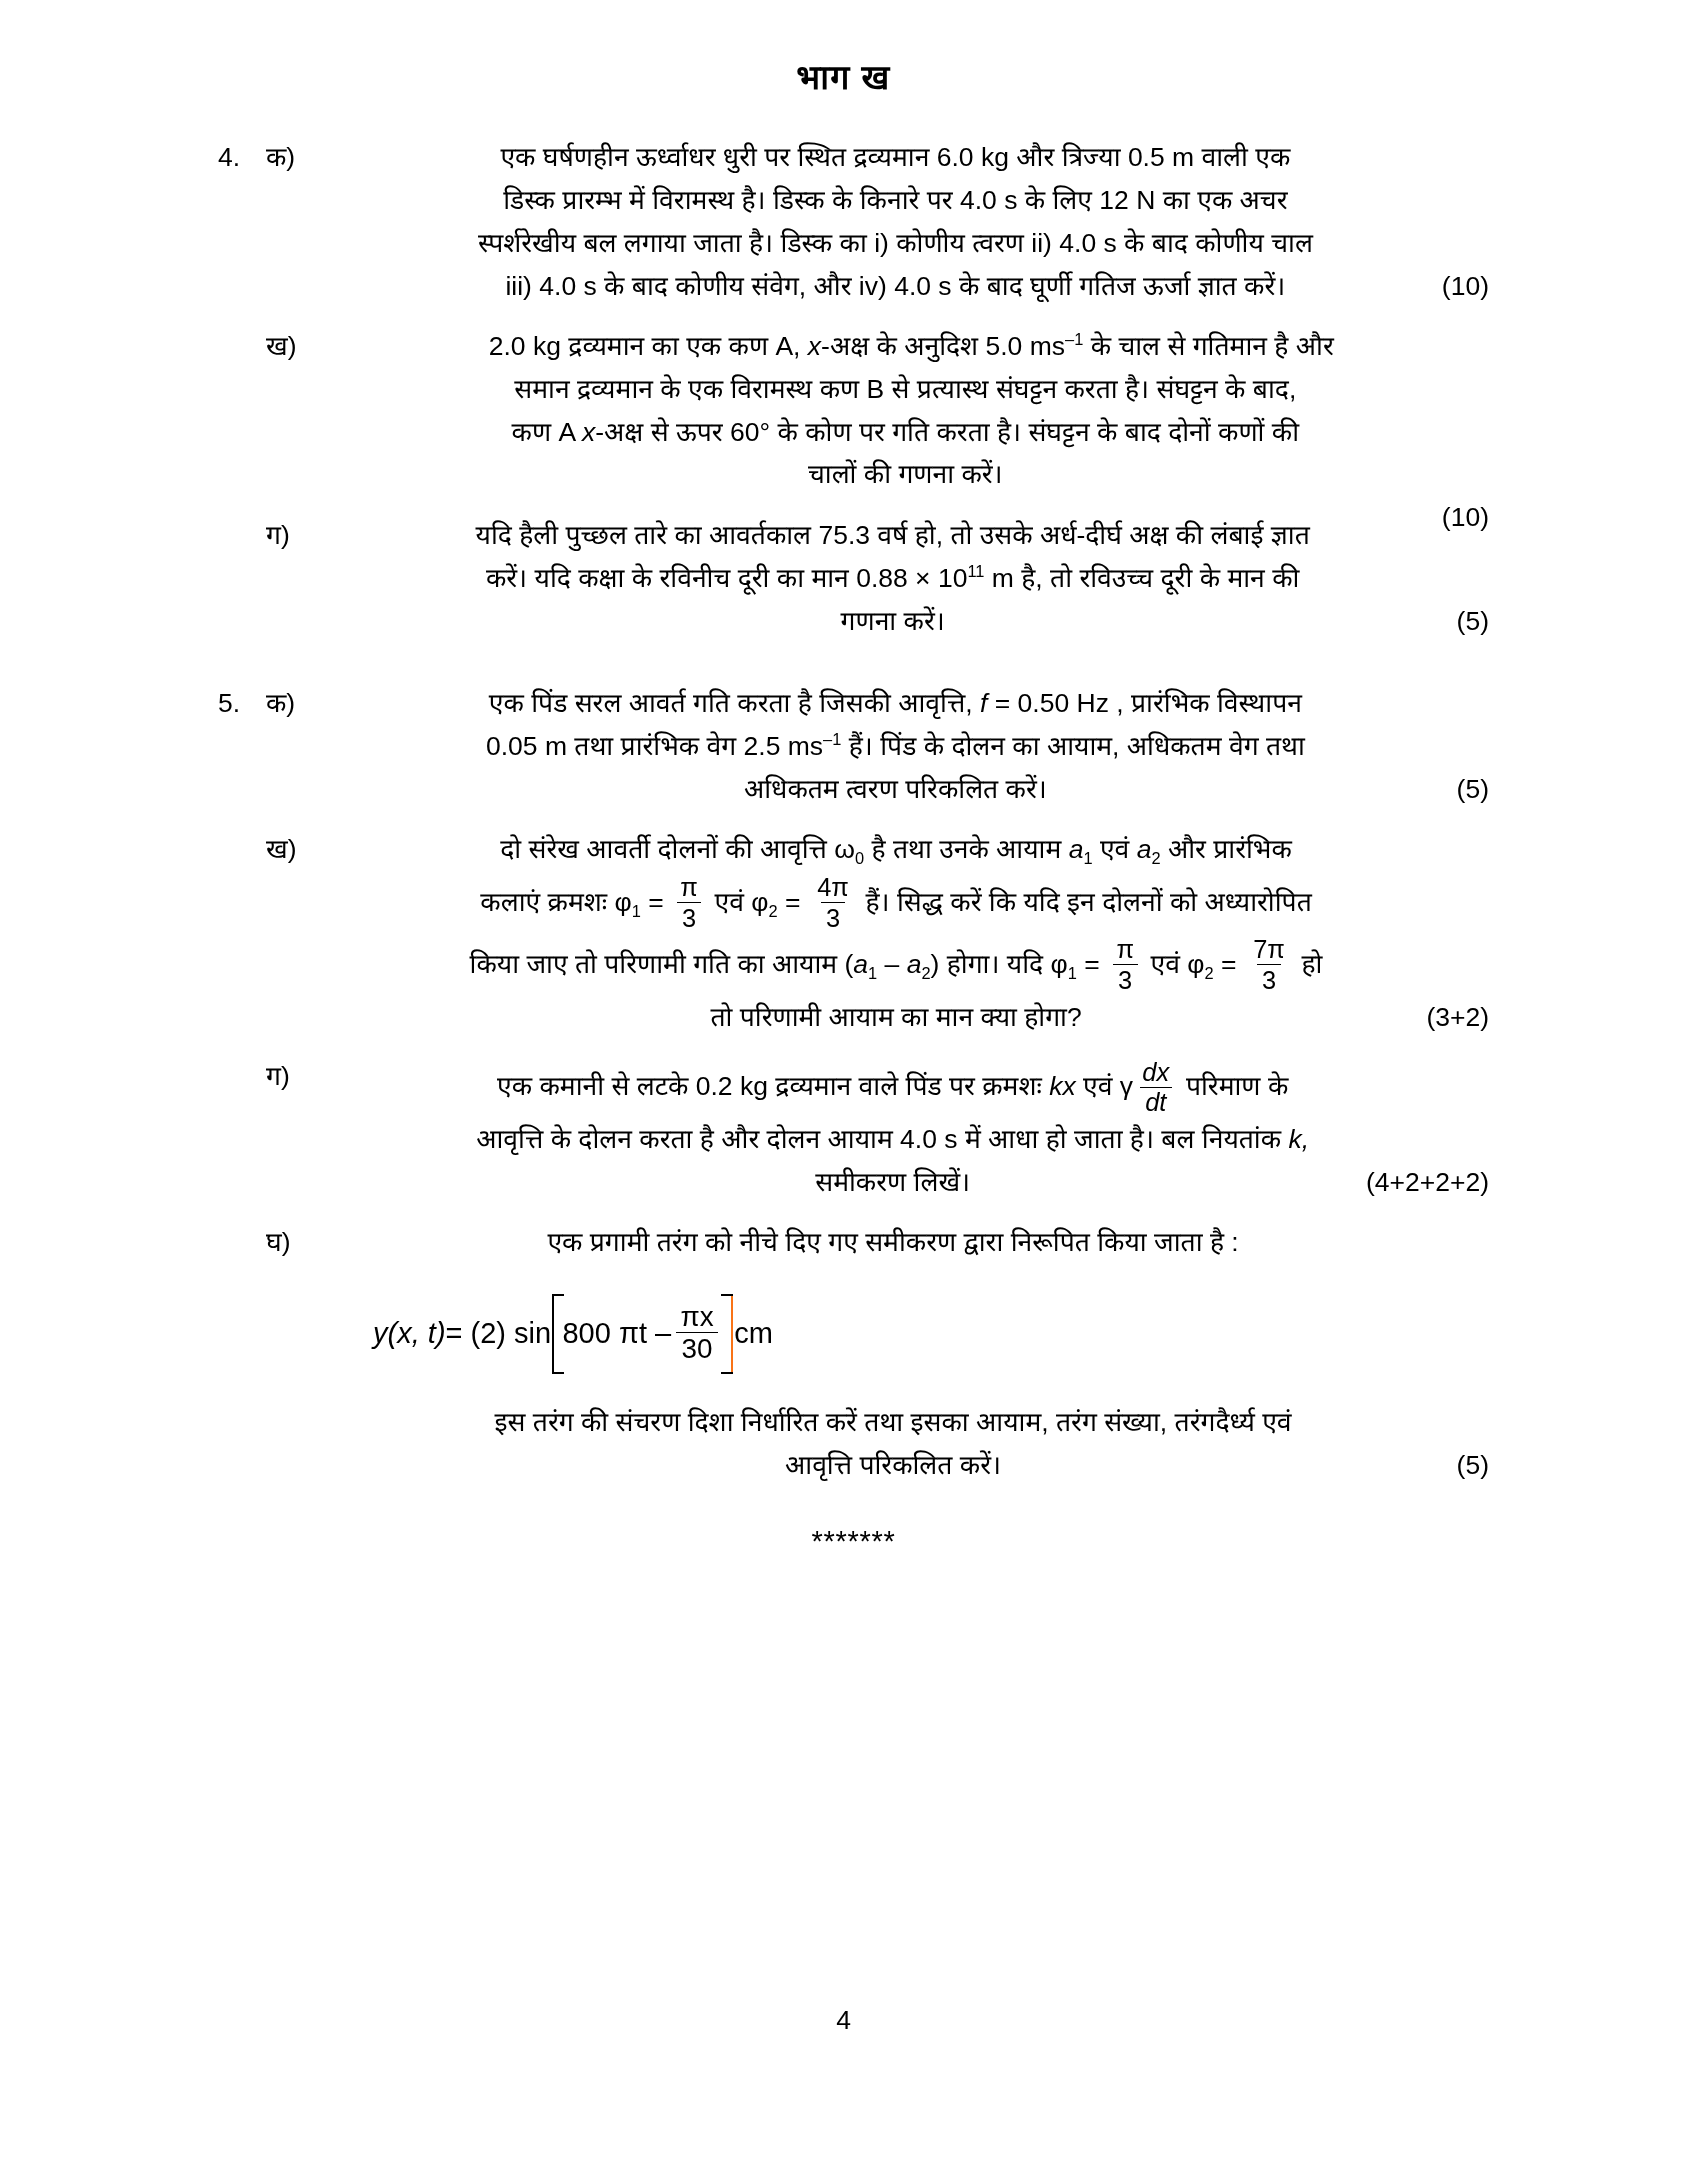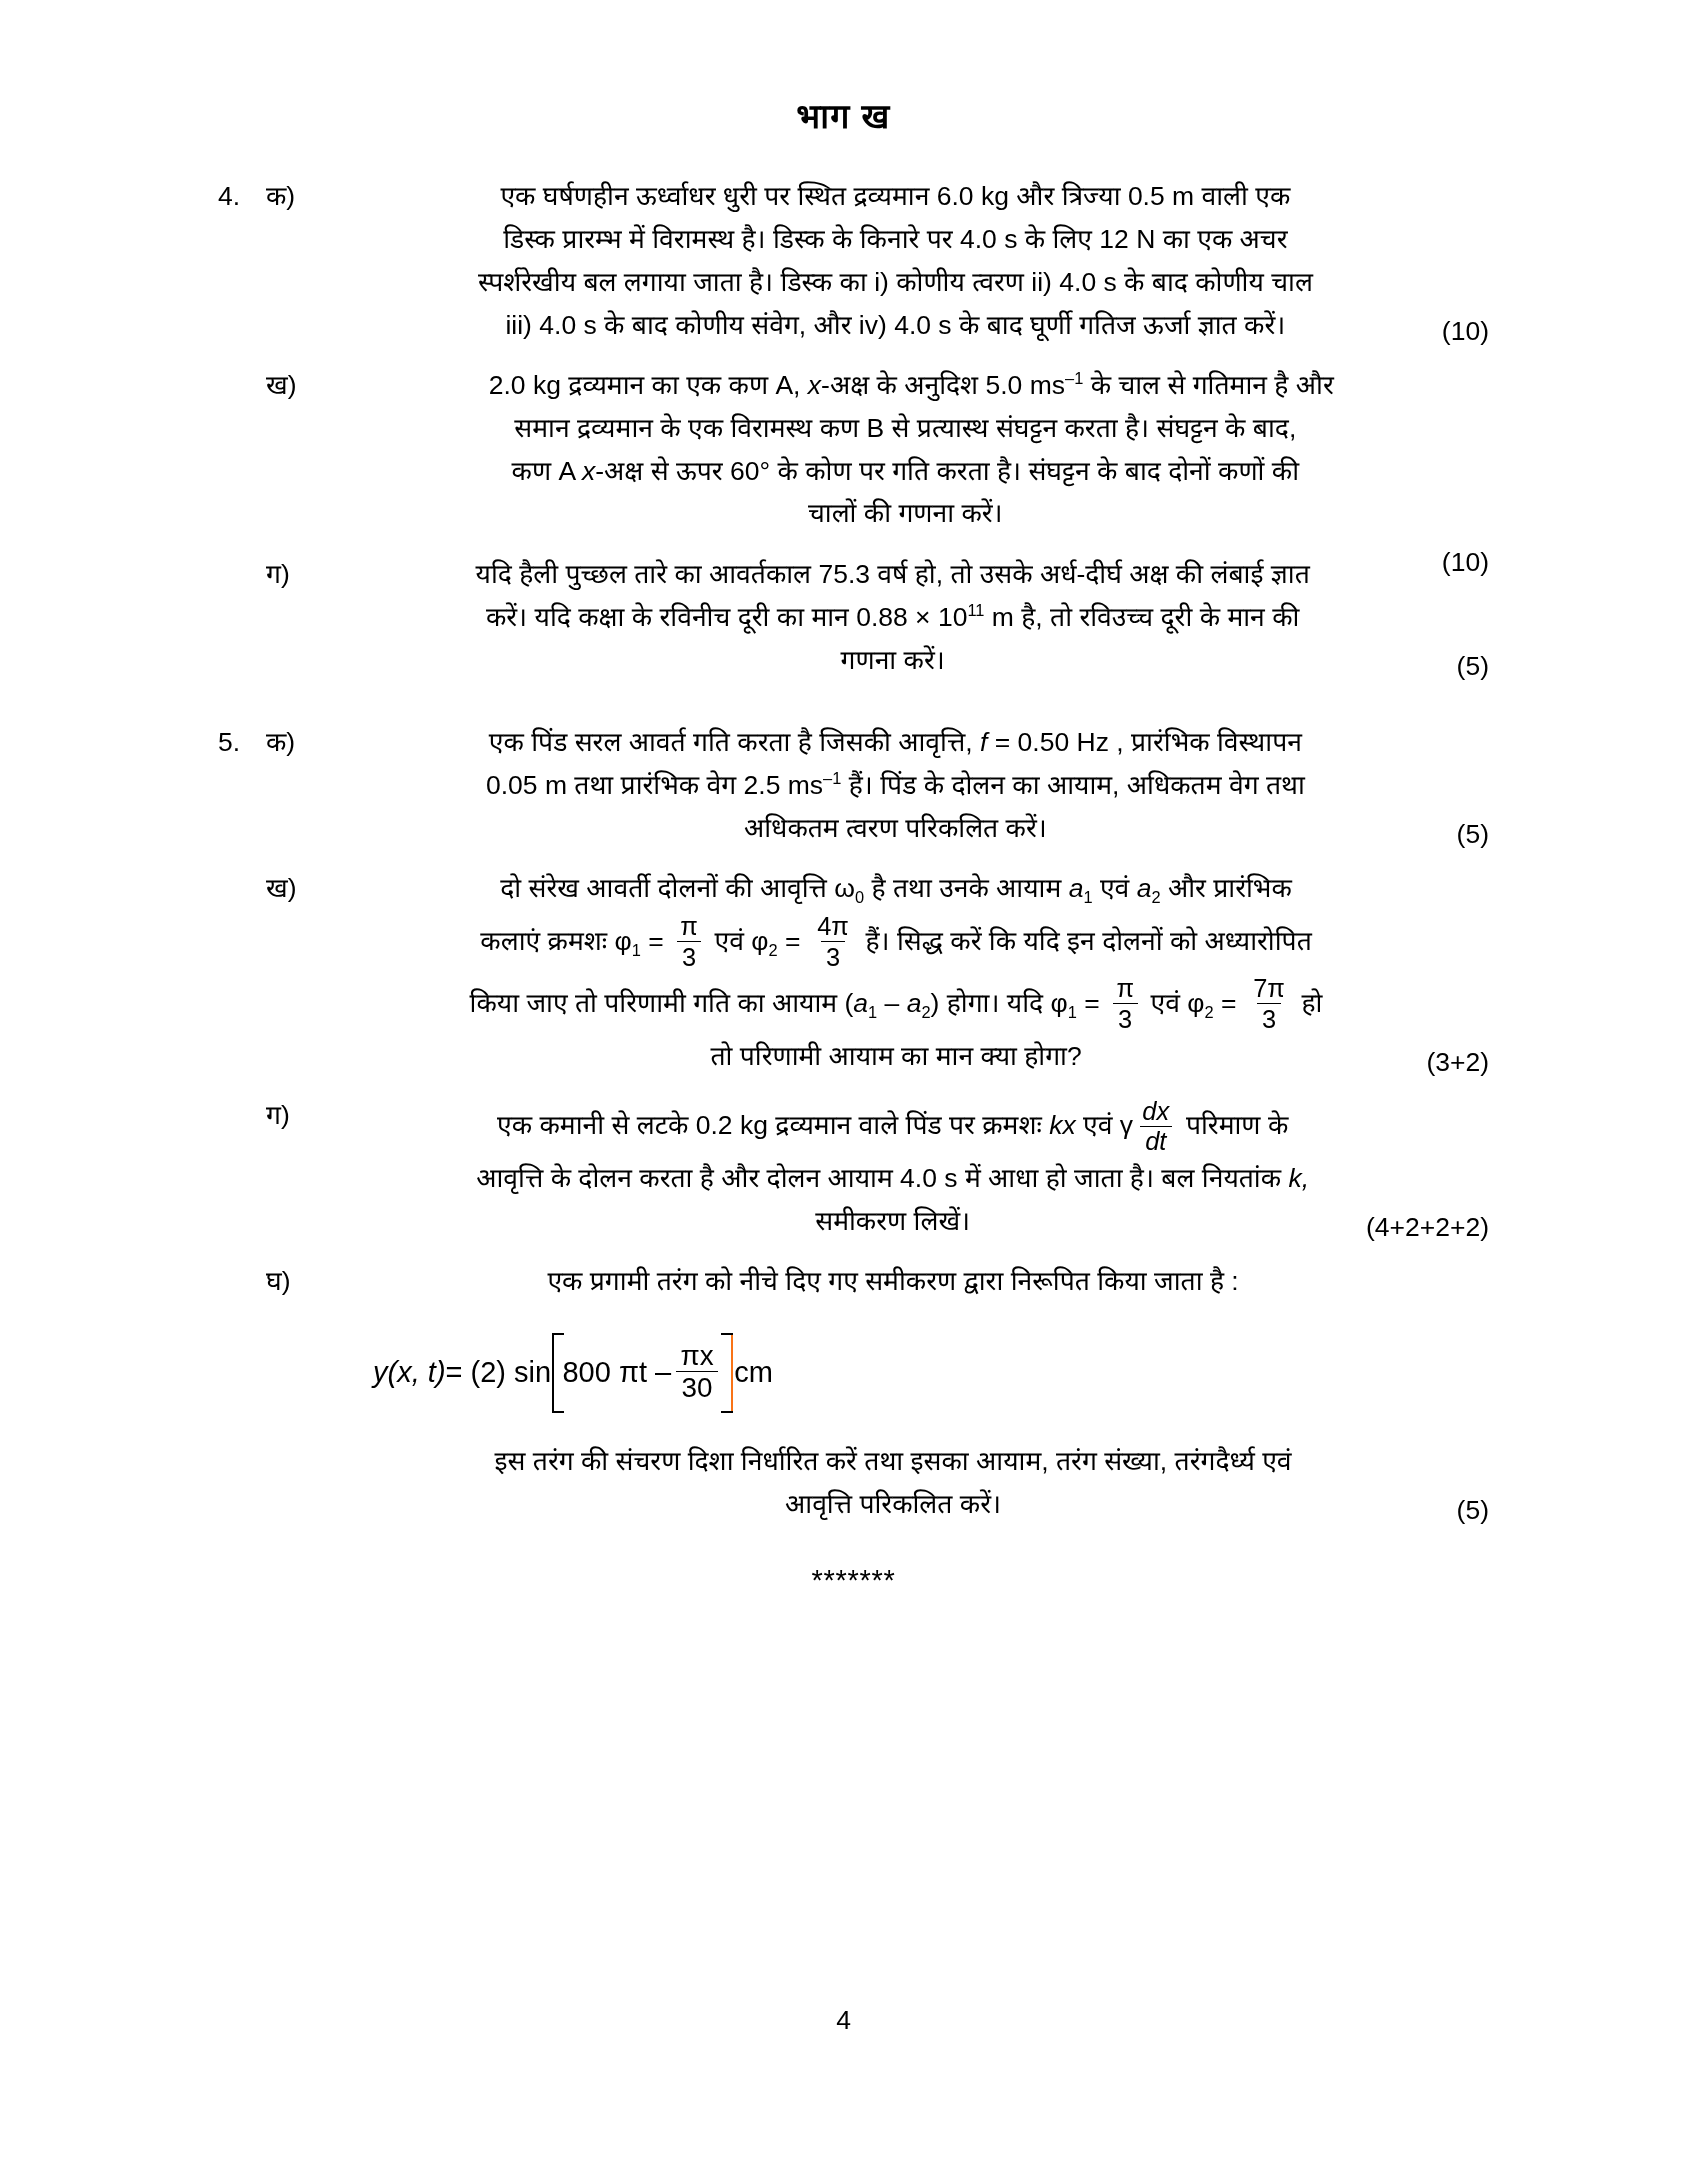--- a/index.html
+++ b/index.html
@@ -22,21 +22,21 @@
     box-sizing: border-box;
     padding: 0;
   }
 
   
   .part-heading {
     text-align: center;
     font-size: 34px;
     font-weight: 700;
     letter-spacing: 1.3px;
-    padding-top: 99px;
+    padding-top: 60px;
     line-height: 1.0;
   }
 
   
   .content {
     margin-top: 42px;
     padding-left: 218px;
     padding-right: 198px;
   }
 
@@ -84,21 +84,21 @@
   .line {
     display: block;
     position: relative;
     min-height: 0.7px;
   }
   .line.tall { line-height: 2.35; }
 
   .marks {
     position: absolute;
     right: 0;
-    top: 6px;
+    top: 0;
     font-size: 26.5px;
     white-space: nowrap;
   }
   
   .marks-row {
     position: relative;
     display: block;
     font-size: 26.5px;
     line-height: 1.62;
     min-height: 0.7px;

